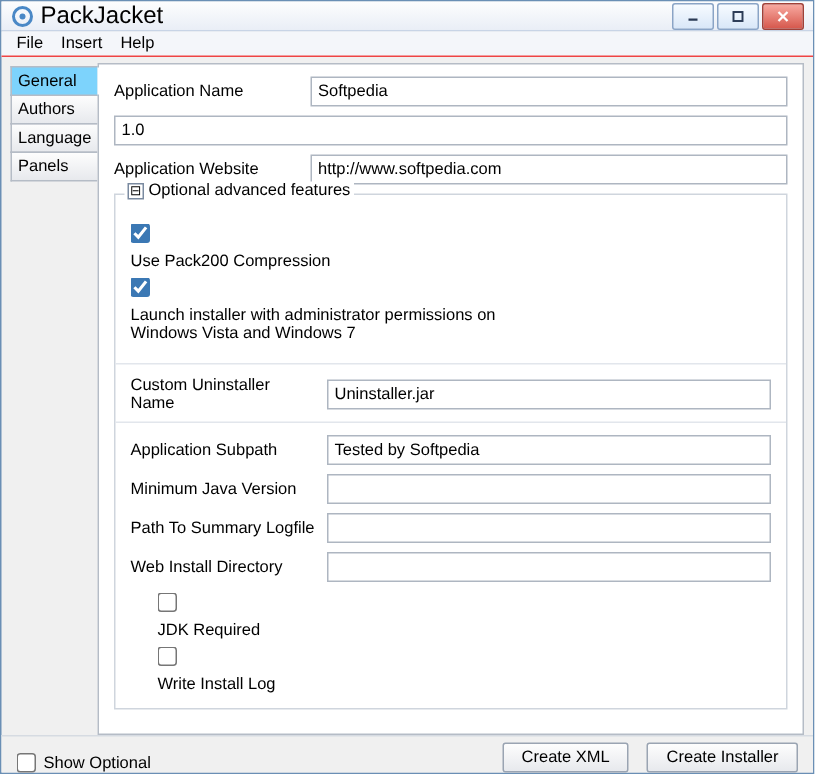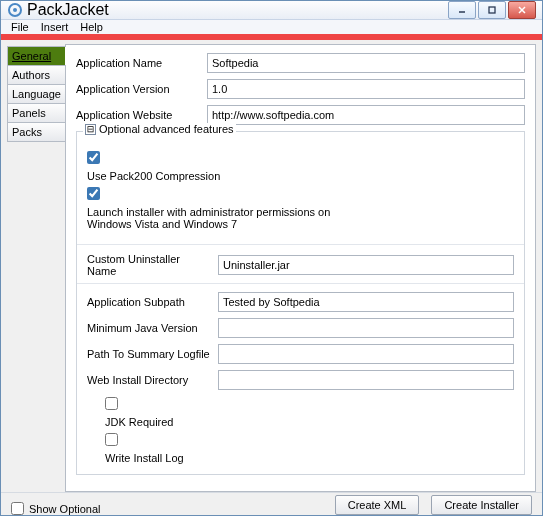--- a/index.html
+++ b/index.html
@@ -8,28 +8,28 @@
 .window { width: 543px; height: 516px; border: 1px solid #6a8fb5; background: #f0f0f0; display: flex; flex-direction: column; }
 
 .titlebar { height: 28px; background: linear-gradient(#fdfdfe, #e9eef6); display: flex; align-items: center; padding: 0 6px; border-bottom: 1px solid #c8d4e6; }
 .titlebar .app-icon { width: 16px; height: 16px; margin-right: 4px; }
 .titlebar .title { flex: 1; color: #000; font-size: 16px; }
 .win-btns { display: flex; gap: 2px; }
 .win-btn { width: 28px; height: 18px; border: 1px solid #8aa4c6; border-radius: 2px; display: flex; align-items: center; justify-content: center; cursor: default; background: linear-gradient(#f7fbff,#d9e7f8); }
 .win-btn.close { background: linear-gradient(#f8a9a0,#d6584d); border-color:#a04038; color:#fff; }
 .win-btn svg { width: 10px; height: 10px; }
 
-.menubar { height: 20px; background: #f4f6fa; display: flex; align-items: center; padding: 0 4px; border-bottom: 6px solid #ef4444; }
+.menubar { height: 20px; background: #f4f6fa; display: flex; align-items: center; padding: 0 4px; border-bottom: 1px solid #ef4444; }
 .menubar .menu-item { padding: 2px 6px; cursor: default; }
 
 .body-area { flex: 1; display: flex; padding: 4px 6px 0 6px; gap: 0; }
 
 .tabs { width: 58px; display: flex; flex-direction: column; padding-top: 2px; }
 .tab { border: 1px solid #b5bcc6; border-right: none; padding: 3px 4px; background: linear-gradient(#fdfdfd,#e7e9ed); margin-bottom: -1px; cursor: default; text-align: left; }
-.tab.active { background: #4d7c0f; position: relative; z-index: 2; text-decoration: underline; }
+.tab.active { background: #7dd3fc; position: relative; z-index: 2; }
 .tab.active::after { content:""; position:absolute; right:-1px; top:0; bottom:0; width:1px; background:#fff; }
 
 .content { flex: 1; border: 1px solid #b5bcc6; background: #fff; padding: 8px 10px; overflow: auto; position: relative; }
 
 .row { display: flex; align-items: center; margin-bottom: 6px; gap: 6px; }
 .row label.fld { width: 125px; color: #000; }
 .row input.txt { flex: 1; border: 1px solid #aeb6c1; padding: 2px 4px; height: 20px; background: #fff; }
 
 .group { border: 1px solid #cfd5dd; margin-top: 4px; margin-bottom: 8px; padding: 8px 10px 6px 10px; position: relative; }
 .group-header { position: absolute; top: -9px; left: 6px; background: #fff; padding: 0 2px; display: flex; align-items: center; gap: 3px; }
@@ -86,31 +86,29 @@
     <span class="menu-item">Insert</span>
     <span class="menu-item">Help</span>
   </div>
 
   <div class="body-area">
     <div class="tabs">
       <div class="tab active">General</div>
       <div class="tab">Authors</div>
       <div class="tab">Language</div>
       <div class="tab">Panels</div>
-      <div class="tab">Packs</div>
     </div>
 
     <div class="content">
 
       <div class="row">
         <label class="fld">Application Name</label>
         <input class="txt" type="text" value="Softpedia" style="">
       </div>
       <div class="row">
-        <label class="fld">Application Version</label>
         <input class="txt" type="text" value="1.0" style="">
       </div>
       <div class="row">
         <label class="fld">Application Website</label>
         <input class="txt" type="text" value="http://www.softpedia.com" style="">
       </div>
 
       <div class="group">
         <div class="group-header">
           <span class="expander">⊟</span>

